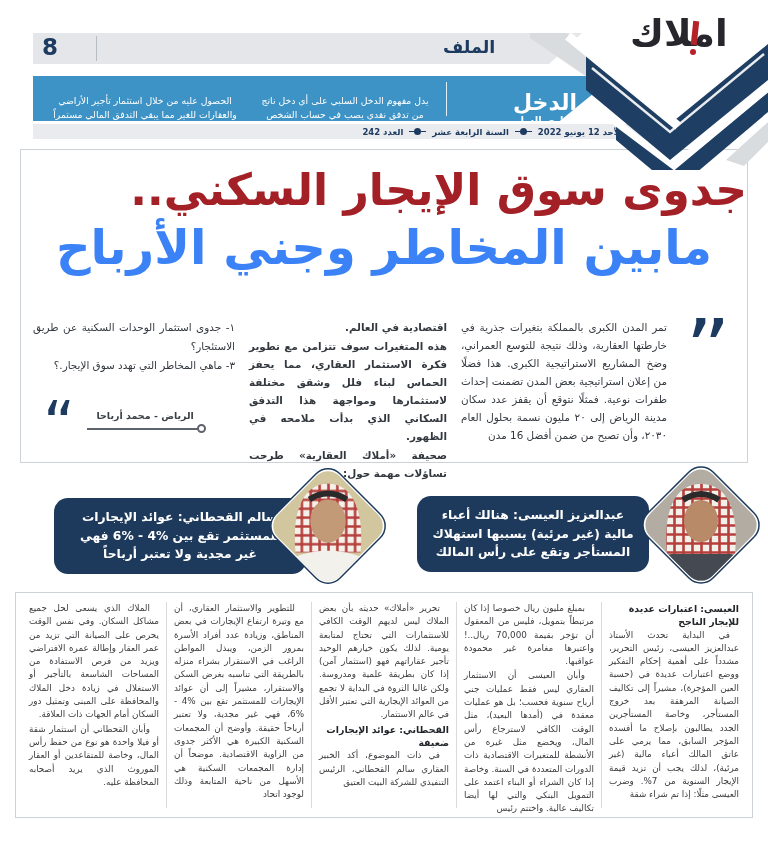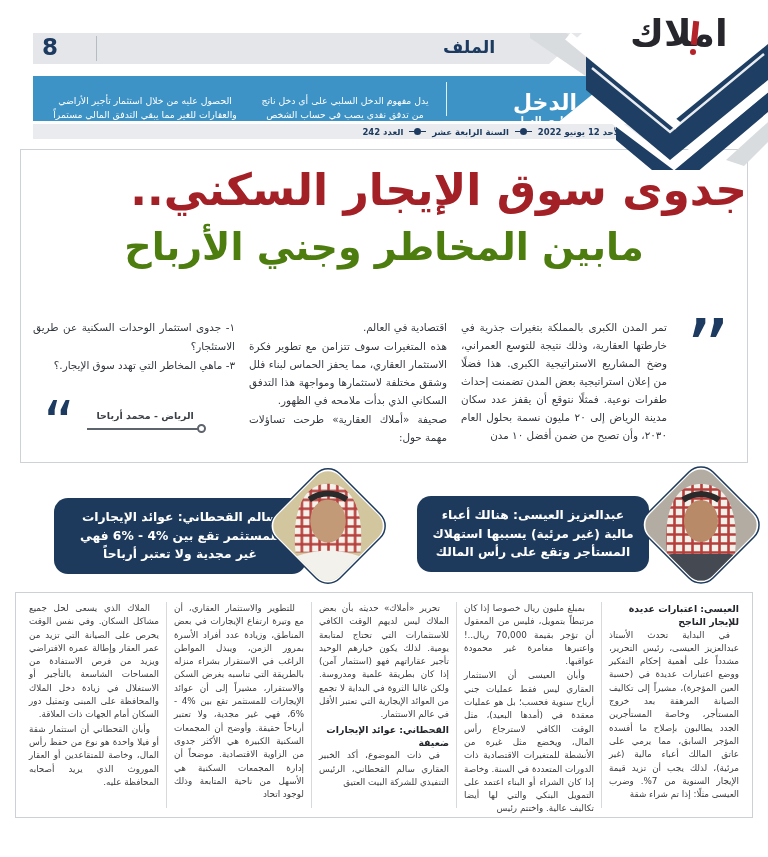--- a/index.html
+++ b/index.html
@@ -37,28 +37,28 @@
     display:flex; direction:rtl; align-items:center; padding-right:56px; font-size:8.5px; font-weight:bold; color:#1d3b60; }
   .date-item { white-space:nowrap; }
   .date-dot { width:7px; height:7px; background:#1d3b60; border-radius:50%; margin:0 11px; position:relative; }
   .date-dot::before, .date-dot::after { content:""; position:absolute; top:3px; width:5px; height:1.4px; background:#1d3b60; }
   .date-dot::before { right:7px; } .date-dot::after { left:7px; }
 
   
   .hero-box { position:absolute; left:20px; top:149px; width:728px; height:314px;
     border:1px solid #cdd2d7; background:#fff; }
   .hl1 { margin-top:14px; text-align:right; font-size:44px; font-weight:bold; color:#a32026; line-height:52px; }
-  .hl2 { margin-top:8px; text-align:center; font-size:38px; font-weight:bold; color:#4d7c0f; line-height:46px; }
+  .hl2 { margin-top:8px; text-align:center; font-size:48px; font-weight:bold; color:#3b82f6; line-height:46px; }
   .intro-row { position:absolute; right:12px; left:12px; top:168px; display:flex; direction:rtl; gap:14px; }
   .quote-close { width:54px; font-size:88px; line-height:64px; color:#1d3b60; text-align:center; overflow:hidden; }
   .intro-col { font-size:10.4px; line-height:18px; color:#33383f; text-align:justify; }
   .intro-col.r { width:206px; }
   .intro-col.m { width:198px; }
   .intro-col.q { flex:1; line-height:19px; }
-  .intro-col p { margin-bottom:1px; }
+  .intro-col p { margin-bottom:1px;font-weight:bold; }
   .intro-col.q li { list-style:none; }
   .byline { position:absolute; left:22px; top:252px; display:flex; direction:ltr; gap:12px; align-items:flex-start; }
   .quote-open { font-size:62px; line-height:46px; color:#1d3b60; }
   .byline-inner { width:116px; text-align:center; font-size:9.5px; font-weight:bold; color:#3a3f46; padding-top:8px; }
   .byline-rule { margin-top:7px; height:1.5px; background:#5e646b; position:relative; }
   .byline-rule-dot { position:absolute; right:-3px; top:-4px; width:9px; height:9px; border:2px solid #5e646b; border-radius:50%; background:#fff; }
 
   
   .caption-box { position:absolute; background:#1d3a5c; border-radius:14px; color:#fff;
     font-size:12.3px; font-weight:bold; line-height:18.6px; text-align:center; padding:10px 14px; z-index:1; }
@@ -119,21 +119,21 @@
       <span class="date-dot"></span>
       <span class="date-item">العدد 242</span>
     </div>
 
   <div class="hero-box">
     <div class="hl1">جدوى سوق الإيجار السكني..</div>
     <div class="hl2">مابين المخاطر وجني الأرباح</div>
 
     <div class="intro-row">
       <div class="quote-close">”</div>
-      <div class="intro-col r">تمر المدن الكبرى بالمملكة بتغيرات جذرية في خارطتها العقارية، وذلك نتيجة للتوسع العمراني، وضخ المشاريع الاستراتيجية الكبرى. هذا فضلًا من إعلان استراتيجية بعض المدن تضمنت إحداث طفرات نوعية. فمثلًا نتوقع أن يقفز عدد سكان مدينة الرياض إلى ٢٠ مليون نسمة بحلول العام ٢٠٣٠، وأن تصبح من ضمن أفضل ١٠ مدن</div>
+      <div class="intro-col r">تمر المدن الكبرى بالمملكة بتغيرات جذرية في خارطتها العقارية، وذلك نتيجة للتوسع العمراني، وضخ المشاريع الاستراتيجية الكبرى. هذا فضلًا من إعلان استراتيجية بعض المدن تضمنت إحداث طفرات نوعية. فمثلًا نتوقع أن يقفز عدد سكان مدينة الرياض إلى ٢٠ مليون نسمة بحلول العام ٢٠٣٠، وأن تصبح من ضمن أفضل 16 مدن</div>
       <div class="intro-col m">
         <p>اقتصادية في العالم.</p>
         <p>هذه المتغيرات سوف تتزامن مع تطوير فكرة الاستثمار العقاري، مما يحفز الحماس لبناء فلل وشقق مختلفة لاستثمارها ومواجهة هذا التدفق السكاني الذي بدأت ملامحه في الظهور.</p>
         <p>صحيفة «أملاك العقارية» طرحت تساؤلات مهمة حول:</p>
       </div>
       <ul class="intro-col q" id="questions">
           <li>١- جدوى استثمار الوحدات السكنية عن طريق الاستئجار؟</li>
           <li>٣- ماهي المخاطر التي تهدد سوق الإيجار.؟</li>
         </ul>
     </div>

